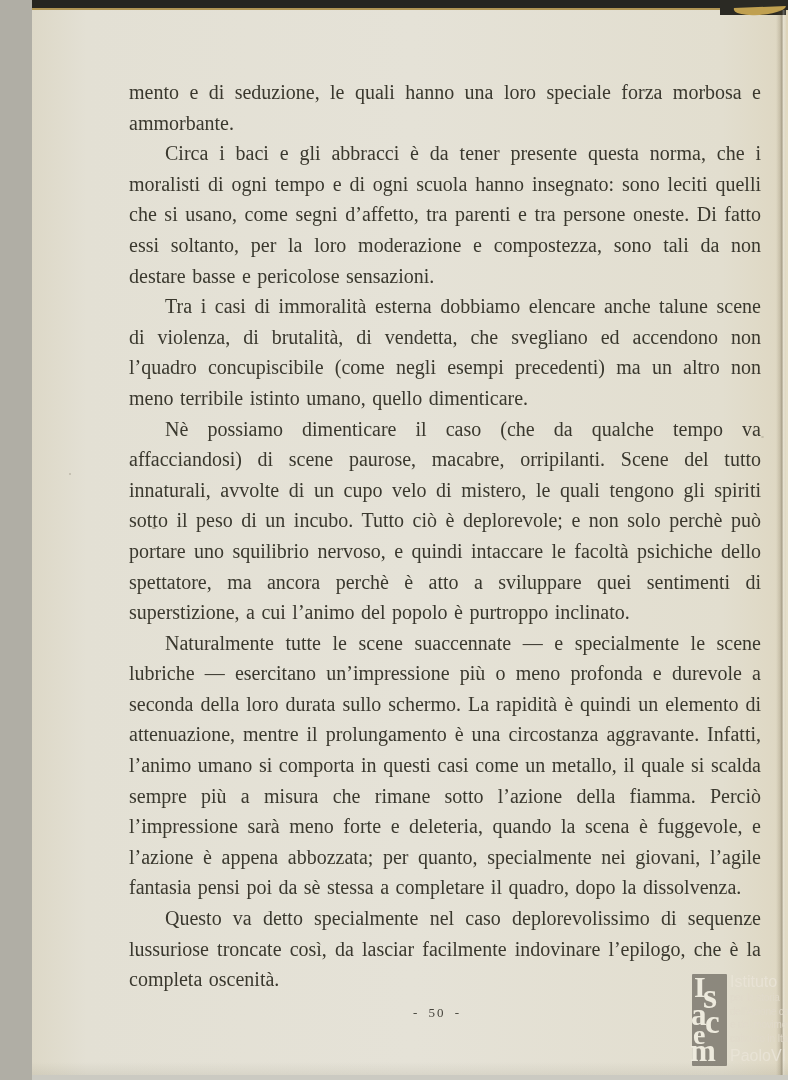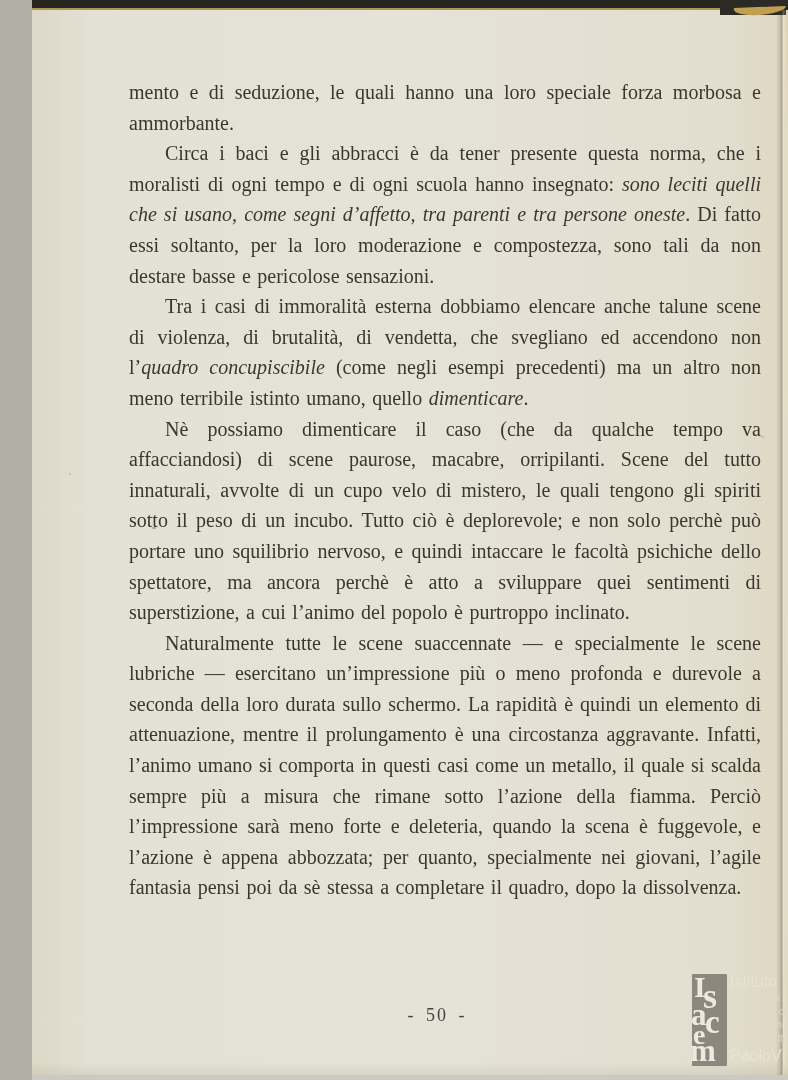--- a/index.html
+++ b/index.html
@@ -26,24 +26,24 @@
   .speck{position:absolute;background:#6d6352;border-radius:50%;opacity:.55;}
   .s1{left:120px;top:527px;width:4px;height:2px;}
   .s2{left:37px;top:473px;width:2px;height:2px;opacity:.3;}
   .s3{left:763px;top:542px;width:3px;height:2px;opacity:.35;}
   .s4{left:729px;top:436px;width:3px;height:2px;opacity:.25;}
   
   .text-block{position:absolute;left:97px;top:77px;width:632px;color:#3a382e;
         font-size:20px;line-height:30.6px;text-align:justify;word-spacing:1.5px;}
   .para{margin:0;}
   .para.indent{text-indent:36px;}
-  .ital{font-style:italic;}
+  .ital{}
   
   .page-number{position:absolute;left:97px;top:1005px;width:616px;text-align:center;
-        color:#46443c;font-size:18px;letter-spacing:2px;word-spacing:4px;}
+        color:#46443c;font-size:13px;letter-spacing:2px;word-spacing:4px;}
   
   .wm-box{position:absolute;left:660px;top:974px;width:35px;height:92px;
         background:rgba(127,124,114,.88);border-radius:1px;}
   .wl{position:absolute;color:#edeadd;font-family:"Liberation Serif",serif;font-weight:bold;line-height:1;}
   .wl0{left:2px;top:-2px;font-size:30px;}
   .wl1{left:11px;top:4px;font-size:36px;}
   .wl2{left:-1px;top:25px;font-size:31px;}
   .wl3{left:13px;top:32px;font-size:33px;}
   .wl4{left:1px;top:47px;font-size:28px;}
   .wl5{left:-2px;top:61px;font-size:31px;}
@@ -70,20 +70,21 @@
   <div class="speck s2"></div>
   <div class="speck s3"></div>
   <div class="speck s4"></div>
 
   <div class="text-block">
       <p class="para"><span>mento e di seduzione, le quali hanno una loro speciale forza morbosa e ammorbante.</span></p>
       <p class="para indent"><span>Circa i baci e gli abbracci è da tener presente questa norma, che i moralisti di ogni tempo e di ogni scuola hanno insegnato: </span><span class="ital">sono leciti quelli che si usano, come segni d’affetto, tra parenti e tra persone oneste</span><span>. Di fatto essi soltanto, per la loro moderazione e compostezza, sono tali da non destare basse e pericolose sensazioni.</span></p>
       <p class="para indent"><span>Tra i casi di immoralità esterna dobbiamo elencare anche talune scene di violenza, di brutalità, di vendetta, che svegliano ed accendono non l’</span><span class="ital">quadro concupiscibile</span><span> (come negli esempi precedenti) ma un altro non meno terribile istinto umano, quello </span><span class="ital">dimenticare</span><span>.</span></p>
       <p class="para indent"><span>Nè possiamo dimenticare il caso (che da qualche tempo va affacciandosi) di scene paurose, macabre, orripilanti. Scene del tutto innaturali, avvolte di un cupo velo di mistero, le quali tengono gli spiriti sotto il peso di un incubo. Tutto ciò è deplorevole; e non solo perchè può portare uno squilibrio nervoso, e quindi intaccare le facoltà psichiche dello spettatore, ma ancora perchè è atto a sviluppare quei sentimenti di superstizione, a cui l’animo del popolo è purtroppo inclinato.</span></p>
       <p class="para indent"><span>Naturalmente tutte le scene suaccennate — e specialmente le scene lubriche — esercitano un’impressione più o meno profonda e durevole a seconda della loro durata sullo schermo. La rapidità è quindi un elemento di attenuazione, mentre il prolungamento è una circostanza aggravante. Infatti, l’animo umano si comporta in questi casi come un metallo, il quale si scalda sempre più a misura che rimane sotto l’azione della fiamma. Perciò l’impressione sarà meno forte e deleteria, quando la scena è fuggevole, e l’azione è appena abbozzata; per quanto, specialmente nei giovani, l’agile fantasia pensi poi da sè stessa a completare il quadro, dopo la dissolvenza.</span></p>
+      <p class="para indent"><span>Questo va detto specialmente nel caso deplorevolissimo di sequenze lussuriose troncate così, da lasciar facilmente indovinare l’epilogo, che è la completa oscenità.</span></p>
     </div>
 
   <div class="page-number">- 50 -</div>
 
   <div class="wm-box">
       <span class="wl wl0">I</span>
       <span class="wl wl1">s</span>
       <span class="wl wl2">a</span>
       <span class="wl wl3">c</span>
       <span class="wl wl4">e</span>

